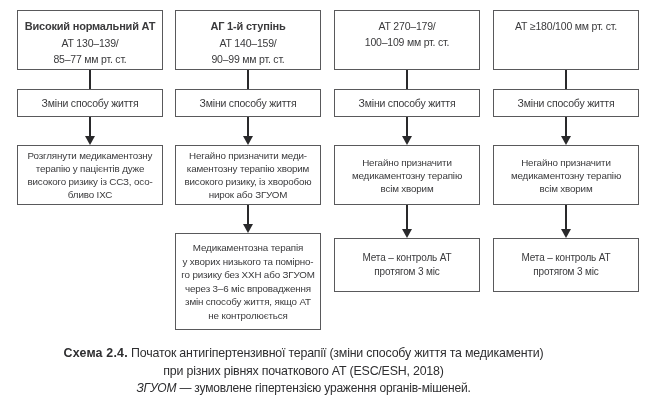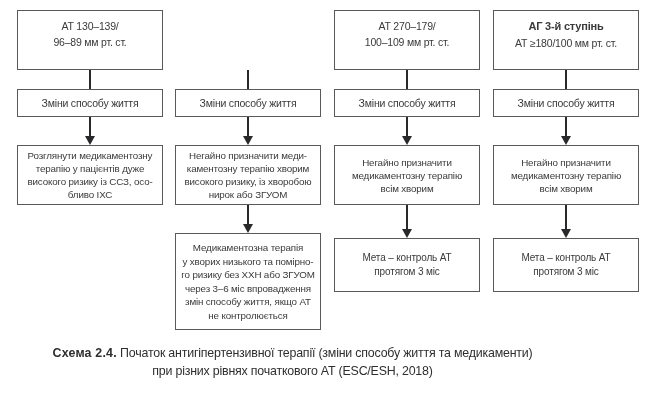--- a/index.html
+++ b/index.html
@@ -33,43 +33,48 @@
   .r4-short .box-body{line-height:14px;font-size:10px;}
   
   .vline{position:absolute;width:2px;background:#29292b;}
   .ah{
     position:absolute;width:0;height:0;
     border-left:5px solid transparent;border-right:5px solid transparent;
     border-top:9px solid #29292b;
   }
   
   .caption{
-    position:absolute;left:0;top:345px;width:585px;text-align:center;
+    position:absolute;left:11px;top:345px;width:585px;text-align:center;
     color:#2e2e30;
   }
   .cap-line{font-size:12.4px;line-height:17.5px;letter-spacing:-0.2px;font-weight:500;}
   .cap-label{font-weight:bold;letter-spacing:0.2px;}
   .cap-note{font-size:12px;line-height:17px;letter-spacing:-0.2px;}
   .it{font-style:italic;}
 </style>
 </head>
 <body>
 
 <div class="stage">
 
   <div class="box c1 r1">
+    <div class="box-title">Високий нормальний АТ</div>
     <div class="box-range multiline">АТ 130–139/
-96–89 мм рт. ст.</div>
+85–77 мм рт. ст.</div>
+  </div>
+  <div class="box c2 r1">
+    <div class="box-title">АГ 1-й ступінь</div>
+    <div class="box-range multiline">АТ 140–159/
+90–99 мм рт. ст.</div>
   </div>
   <div class="box c3 r1">
     <div class="box-range multiline">АТ 270–179/
 100–109 мм рт. ст.</div>
   </div>
   <div class="box c4 r1">
-    <div class="box-title">АГ 3-й ступінь</div>
     <div class="box-range multiline">АТ ≥180/100 мм рт. ст.</div>
   </div>
 
   <div class="vline" style="left:89px;top:70px;height:20px;"></div>
   <div class="vline" style="left:247px;top:70px;height:20px;"></div>
   <div class="vline" style="left:406px;top:70px;height:20px;"></div>
   <div class="vline" style="left:565px;top:70px;height:20px;"></div>
 
   <div class="box c1 r2">
     <div class="box-life">Зміни способу життя</div>
@@ -136,15 +141,16 @@
 протягом 3 міс</div>
   </div>
   <div class="box c4 r4-short">
     <div class="box-body multiline">Мета – контроль АТ
 протягом 3 міс</div>
   </div>
 
   <div class="caption">
     <div class="cap-line"><span class="cap-label">Схема 2.4.</span> <span>Початок антигіпертензивної терапії (зміни способу життя та медикаменти)</span></div>
     <div class="cap-line">при різних рівнях початкового АТ (ESC/ESH, 2018)</div>
+    <div class="cap-note"><span class="it">ЗГУОМ</span> <span>— зумовлене гіпертензією ураження органів-мішеней.</span></div>
   </div>
 
 </div>
 
 </body></html>

